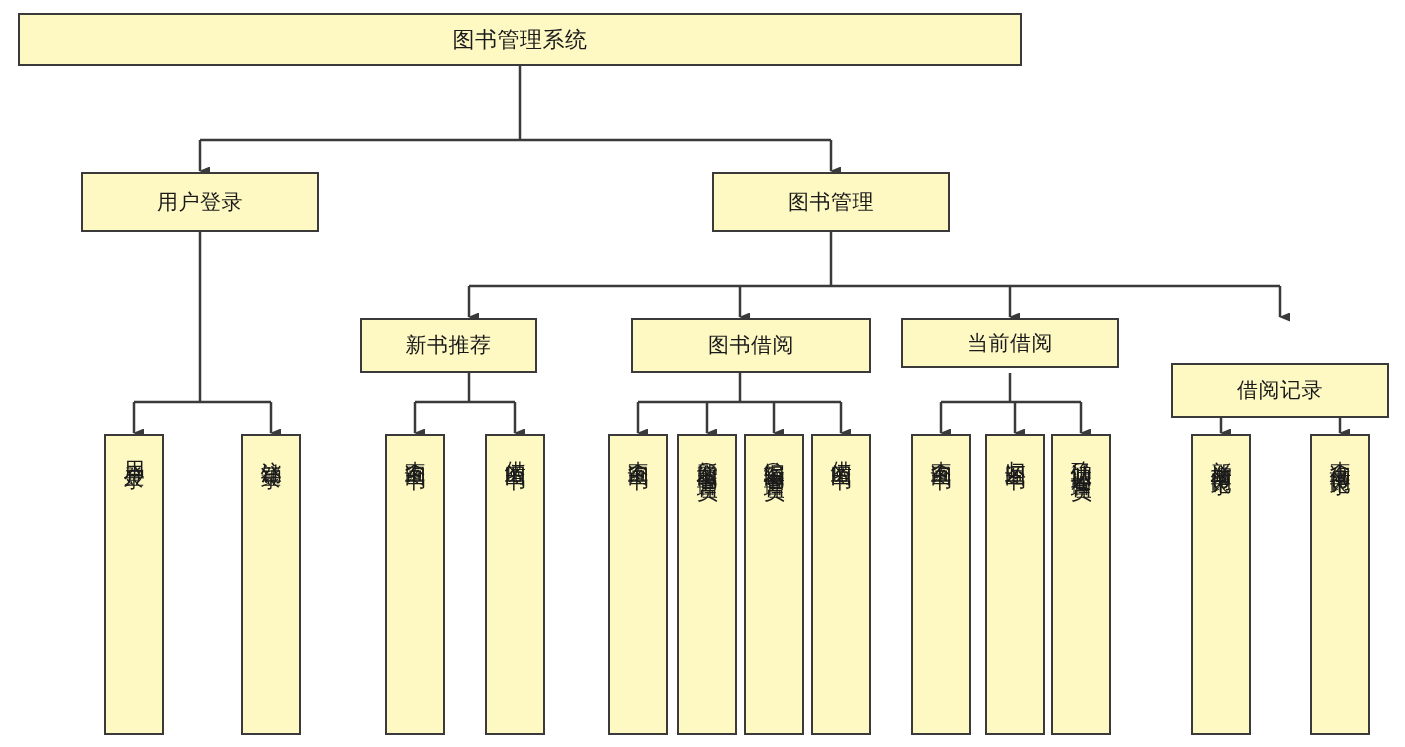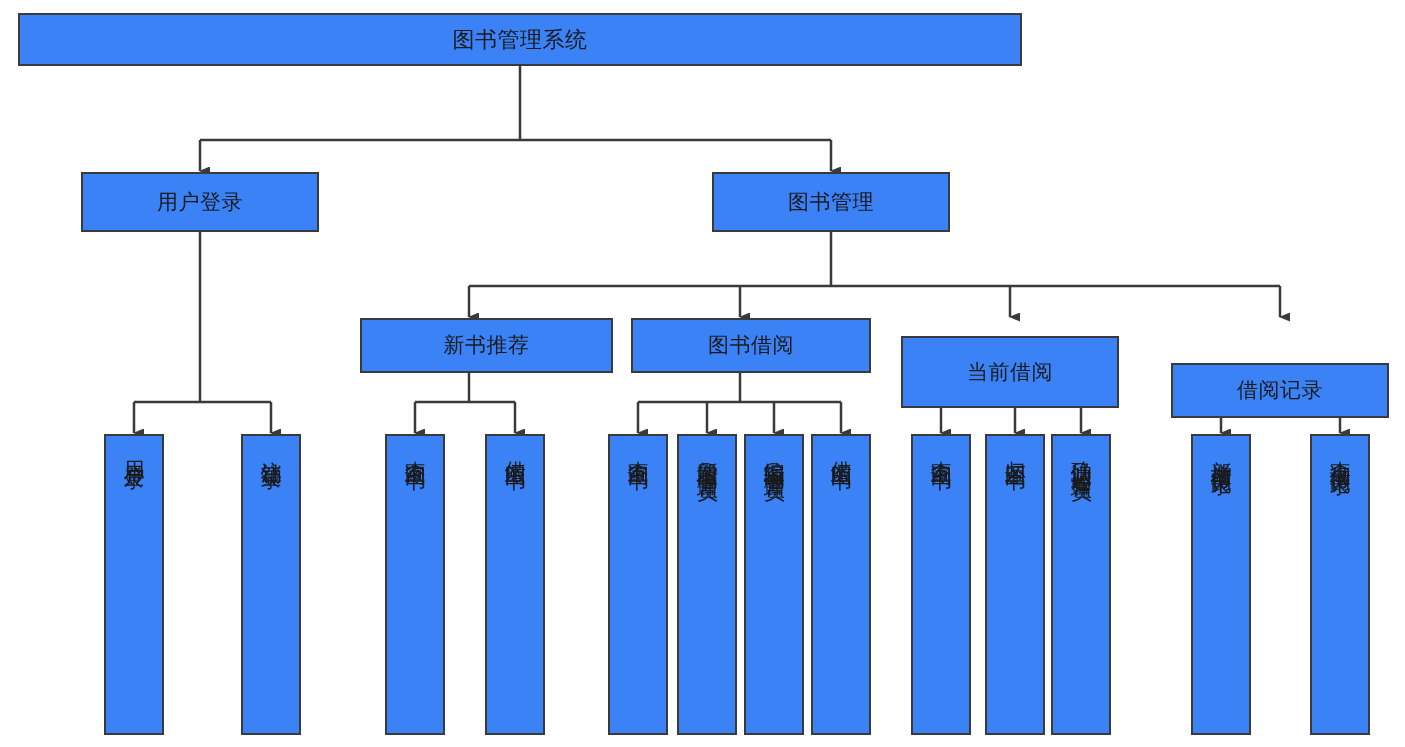--- a/index.html
+++ b/index.html
@@ -20,21 +20,21 @@
   #edges {
     position: absolute;
     left: 0;
     top: 0;
     width: 1405px;
     height: 747px;
   }
   .node {
     position: absolute;
     box-sizing: border-box;
-    background: #3b82f6;
+    background: #fef9c3;
     border: 2.5px solid #3a3a3a;
     display: flex;
     align-items: center;
     justify-content: center;
     color: #1a1a1a;
     z-index: 2;
   }
   .node .label {
     display: block;
     text-align: center;
@@ -125,27 +125,27 @@
   <div id="nodes-layer">
       <div class="node horiz root" style="left: 18px; top: 13px; width: 1004px; height: 53px;">
         <span class="label">图书管理系统</span>
       </div>
       <div class="node horiz" style="left: 81px; top: 172px; width: 238px; height: 60px;">
         <span class="label">用户登录</span>
       </div>
       <div class="node horiz" style="left: 712px; top: 172px; width: 238px; height: 60px;">
         <span class="label">图书管理</span>
       </div>
-      <div class="node horiz" style="left: 360px; top: 318px; width: 253px; height: 55px;">
+      <div class="node horiz" style="left: 360px; top: 318px; width: 177px; height: 55px;">
         <span class="label">新书推荐</span>
       </div>
       <div class="node horiz" style="left: 631px; top: 318px; width: 240px; height: 55px;">
         <span class="label">图书借阅</span>
       </div>
-      <div class="node horiz" style="left: 901px; top: 318px; width: 218px; height: 72px; margin-top: 18px;">
+      <div class="node horiz" style="left: 901px; top: 318px; width: 218px; height: 50px;">
         <span class="label">当前借阅</span>
       </div>
       <div class="node horiz" style="left: 1171px; top: 318px; width: 218px; height: 55px; margin-top: 45px;">
         <span class="label">借阅记录</span>
       </div>
       <div class="node vert" style="left: 104px; top: 434px; width: 60px; height: 301px;">
         <span class="label">用户登录</span>
       </div>
       <div class="node vert" style="left: 241px; top: 434px; width: 60px; height: 301px;">
         <span class="label">注销登录</span>

